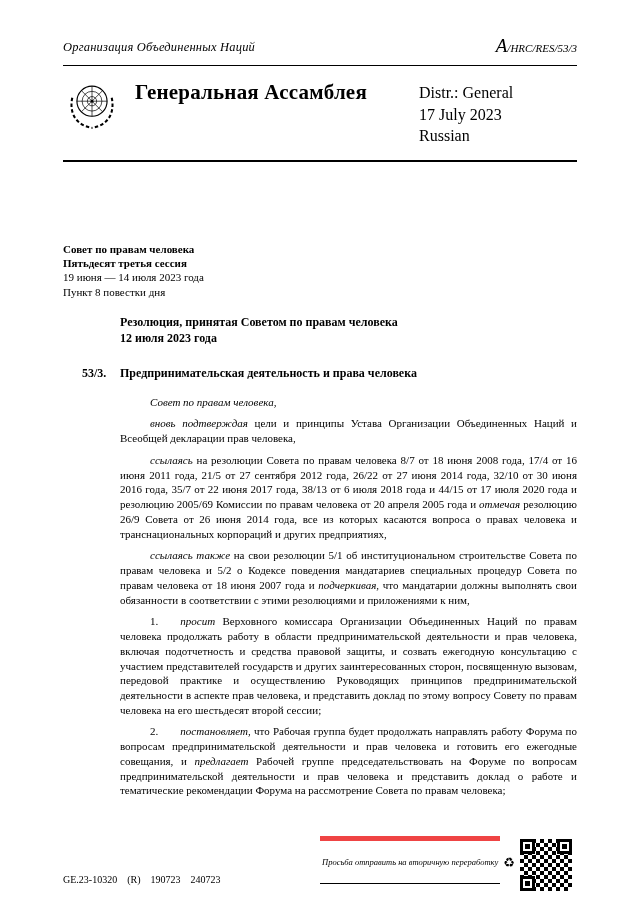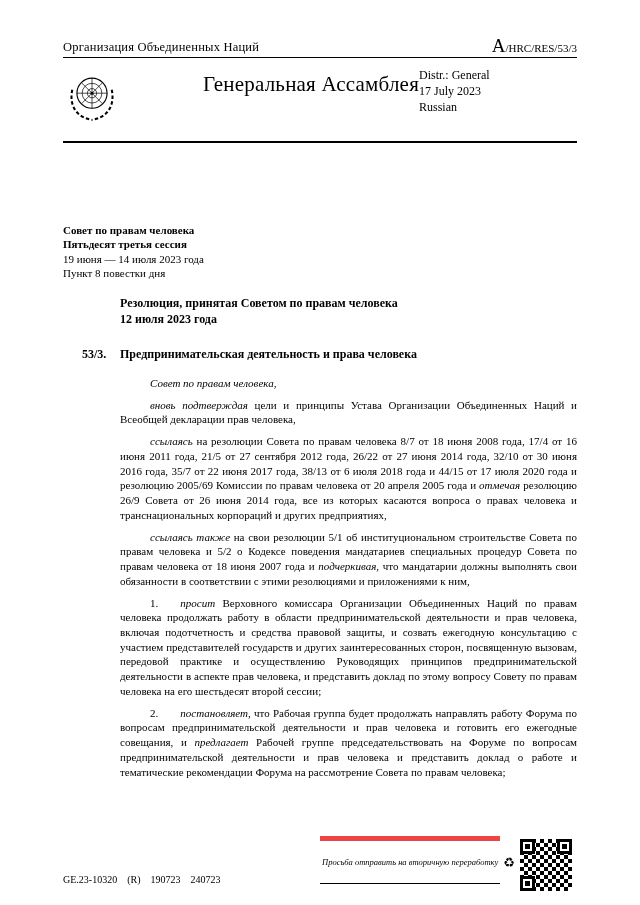--- a/index.html
+++ b/index.html
@@ -6,30 +6,30 @@
   html,body { background:#d9d9d9; }
   body { font-family:"Liberation Serif", serif; color:#000; }
   .page {
     position:relative; width:640px; height:905px; margin:0 auto;
     background:#ffffff; padding:36px 63px 0 63px; overflow:hidden;
     box-shadow:0 0 4px rgba(0,0,0,.35);
   }
   
   .header-row {
     display:flex; justify-content:space-between; align-items:flex-end;
-    border-bottom:1px solid #000; padding-bottom:2px;
+    border-bottom:1px solid #000; padding-bottom:10px;font-style:italic;
   }
   .org-name { font-size:12.5px; letter-spacing:.2px; }
   .doc-symbol { font-size:11px; white-space:nowrap; }
   .doc-symbol .big-a { font-size:19px; line-height:1; }
   
   .masthead { display:flex; margin-top:9px; padding-bottom:13px; border-bottom:2px solid #000; }
   .emblem { width:58px; height:58px; flex:0 0 58px; margin-top:3px; }
-  .assembly-title { flex:1; font-size:21px; font-weight:normal; margin-left:14px; margin-top:5px; letter-spacing:.2px;text-align:right; }
-  .distr-block { width:158px; font-size:12px; line-height:1.35; }
+  .assembly-title { flex:1; font-size:21px; font-weight:bold; margin-left:14px; margin-top:5px; letter-spacing:.2px; }
+  .distr-block { width:158px; font-size:16px; line-height:1.35; margin-top:7px; }
   
   .session { margin-top:80px; font-size:11px; line-height:1.3; max-width:250px; }
   .session .bold { font-weight:bold; }
   .agenda-title { font-weight:bold; max-width:238px; }
   
   .res-title { margin:16px 0 0 57px; font-size:12px; font-weight:bold; line-height:1.3; }
   .res-heading { display:flex; margin:20px 0 0 19px; font-size:12px; font-weight:bold; line-height:1.3; }
   .res-heading .num { flex:0 0 38px; }
   .res-heading .subj { flex:1; }
   .res-body { margin:13px 0 0 57px; font-size:11px; line-height:1.34; text-align:justify; }

